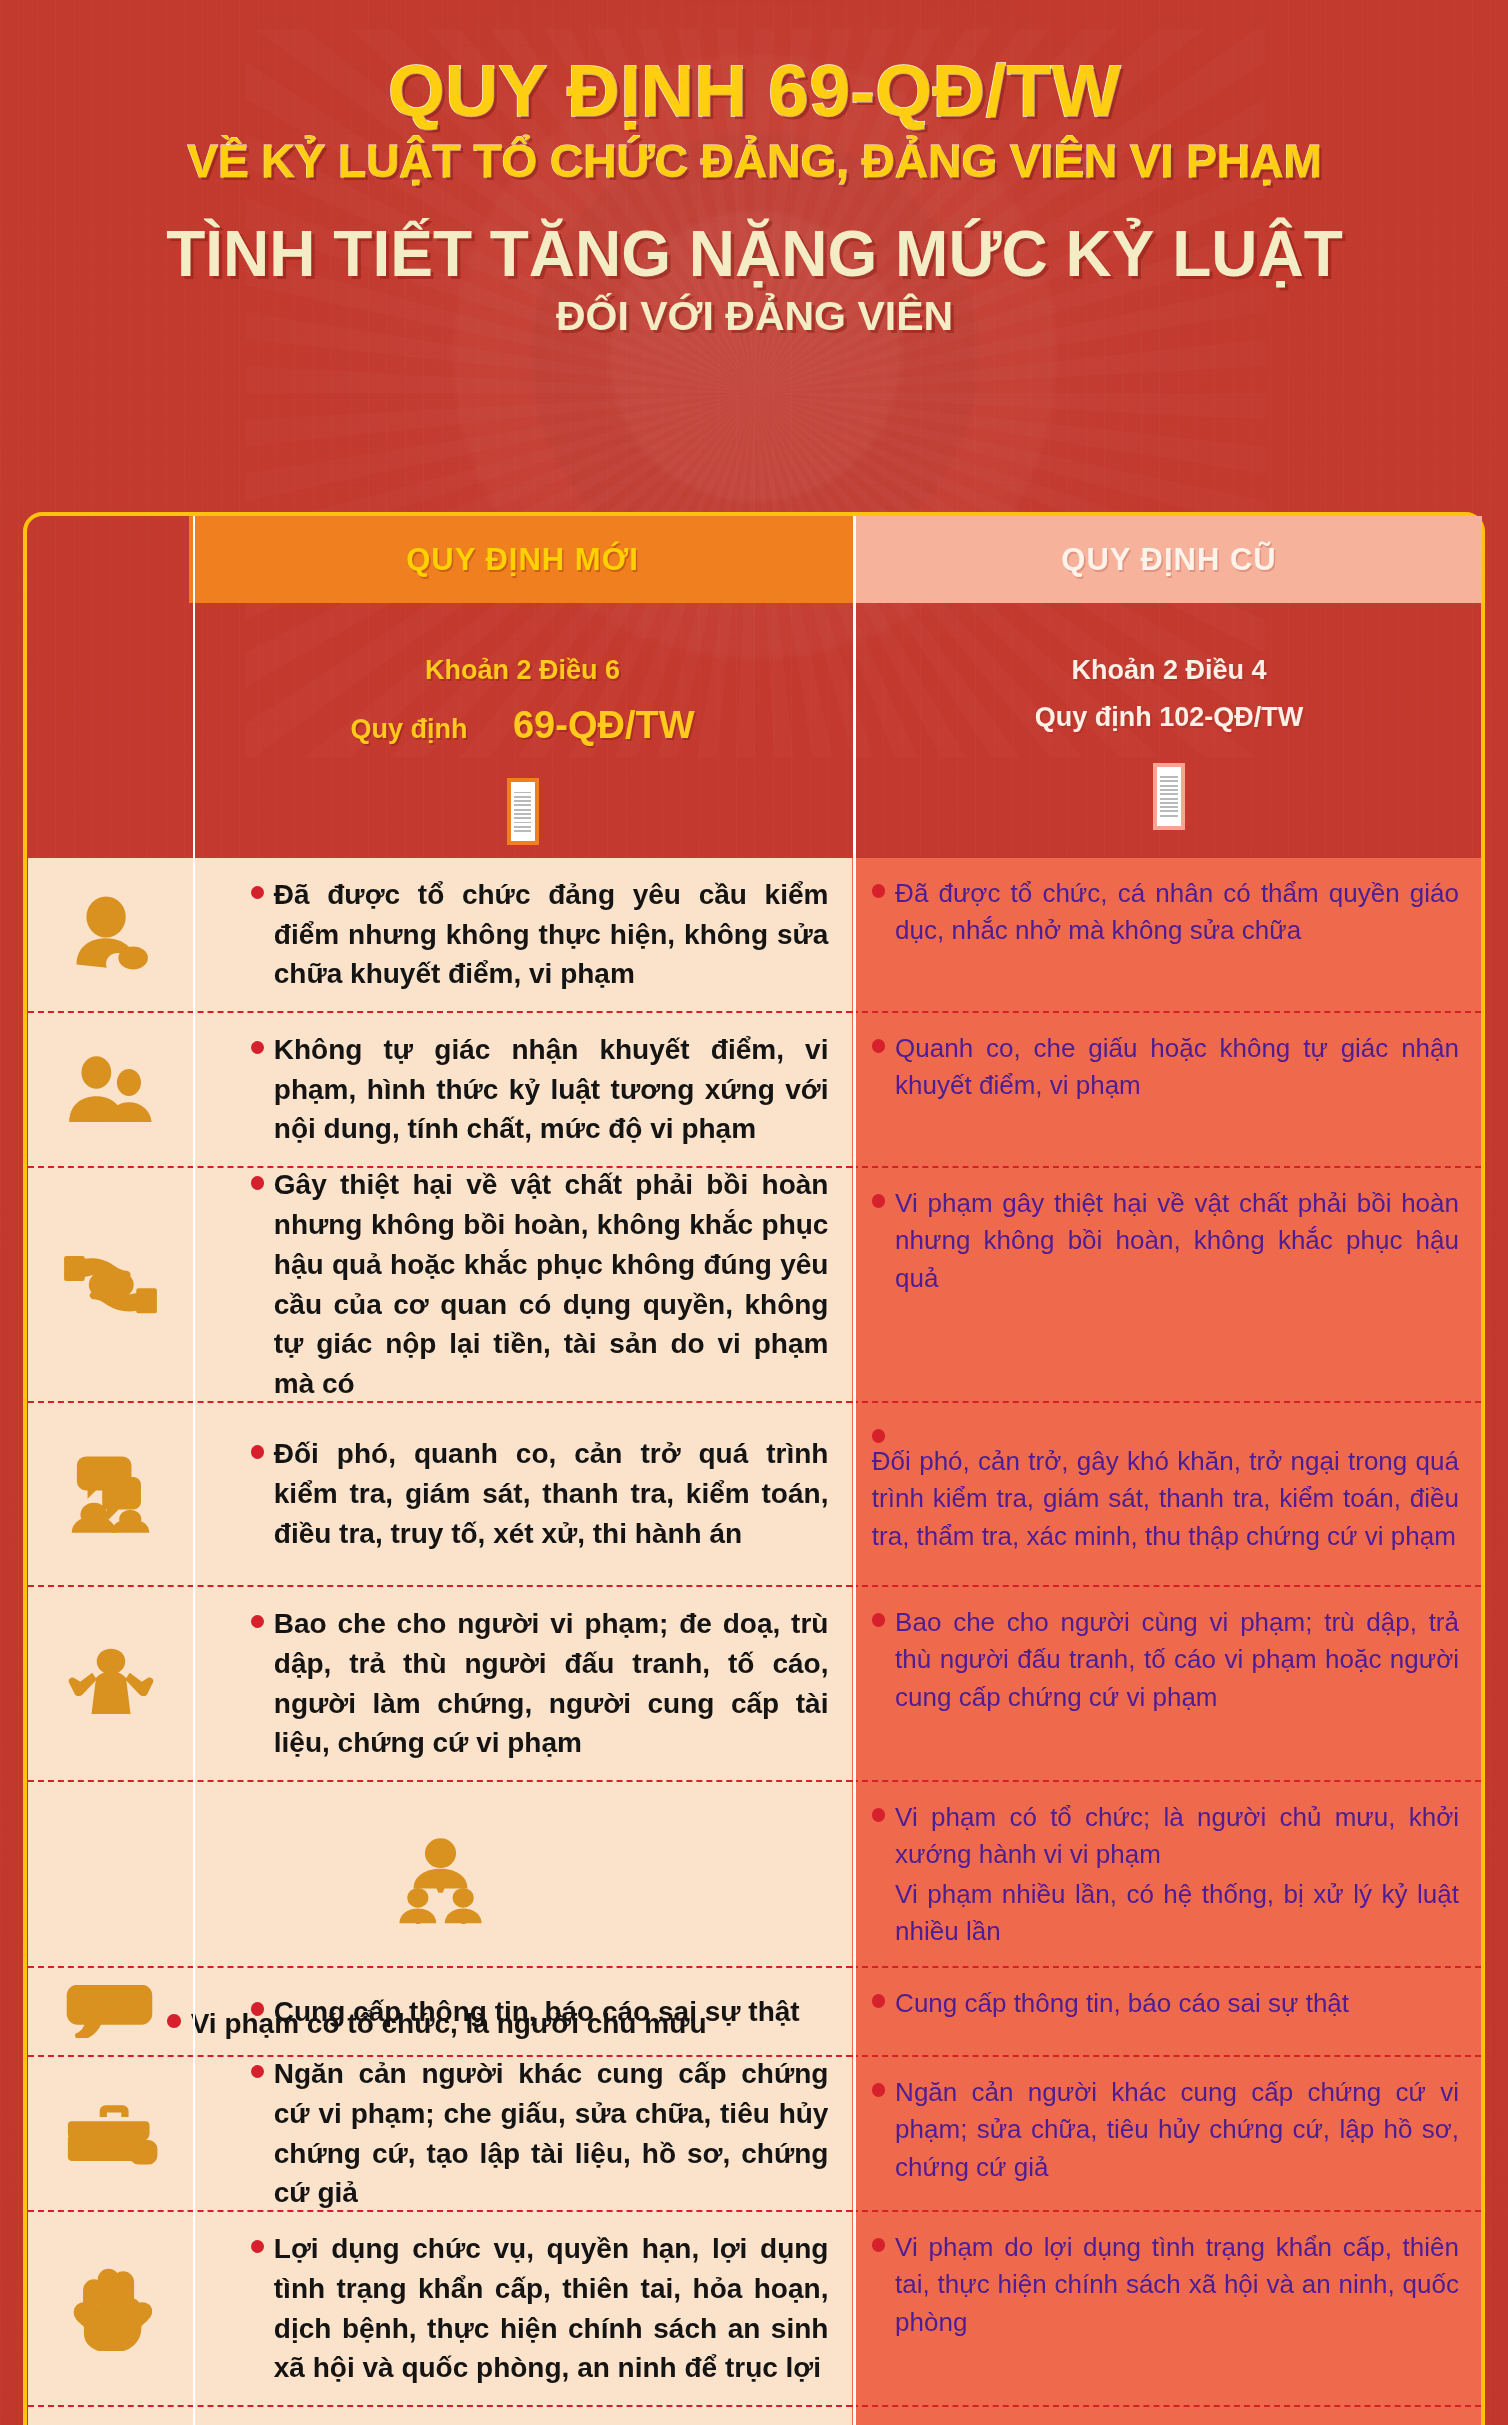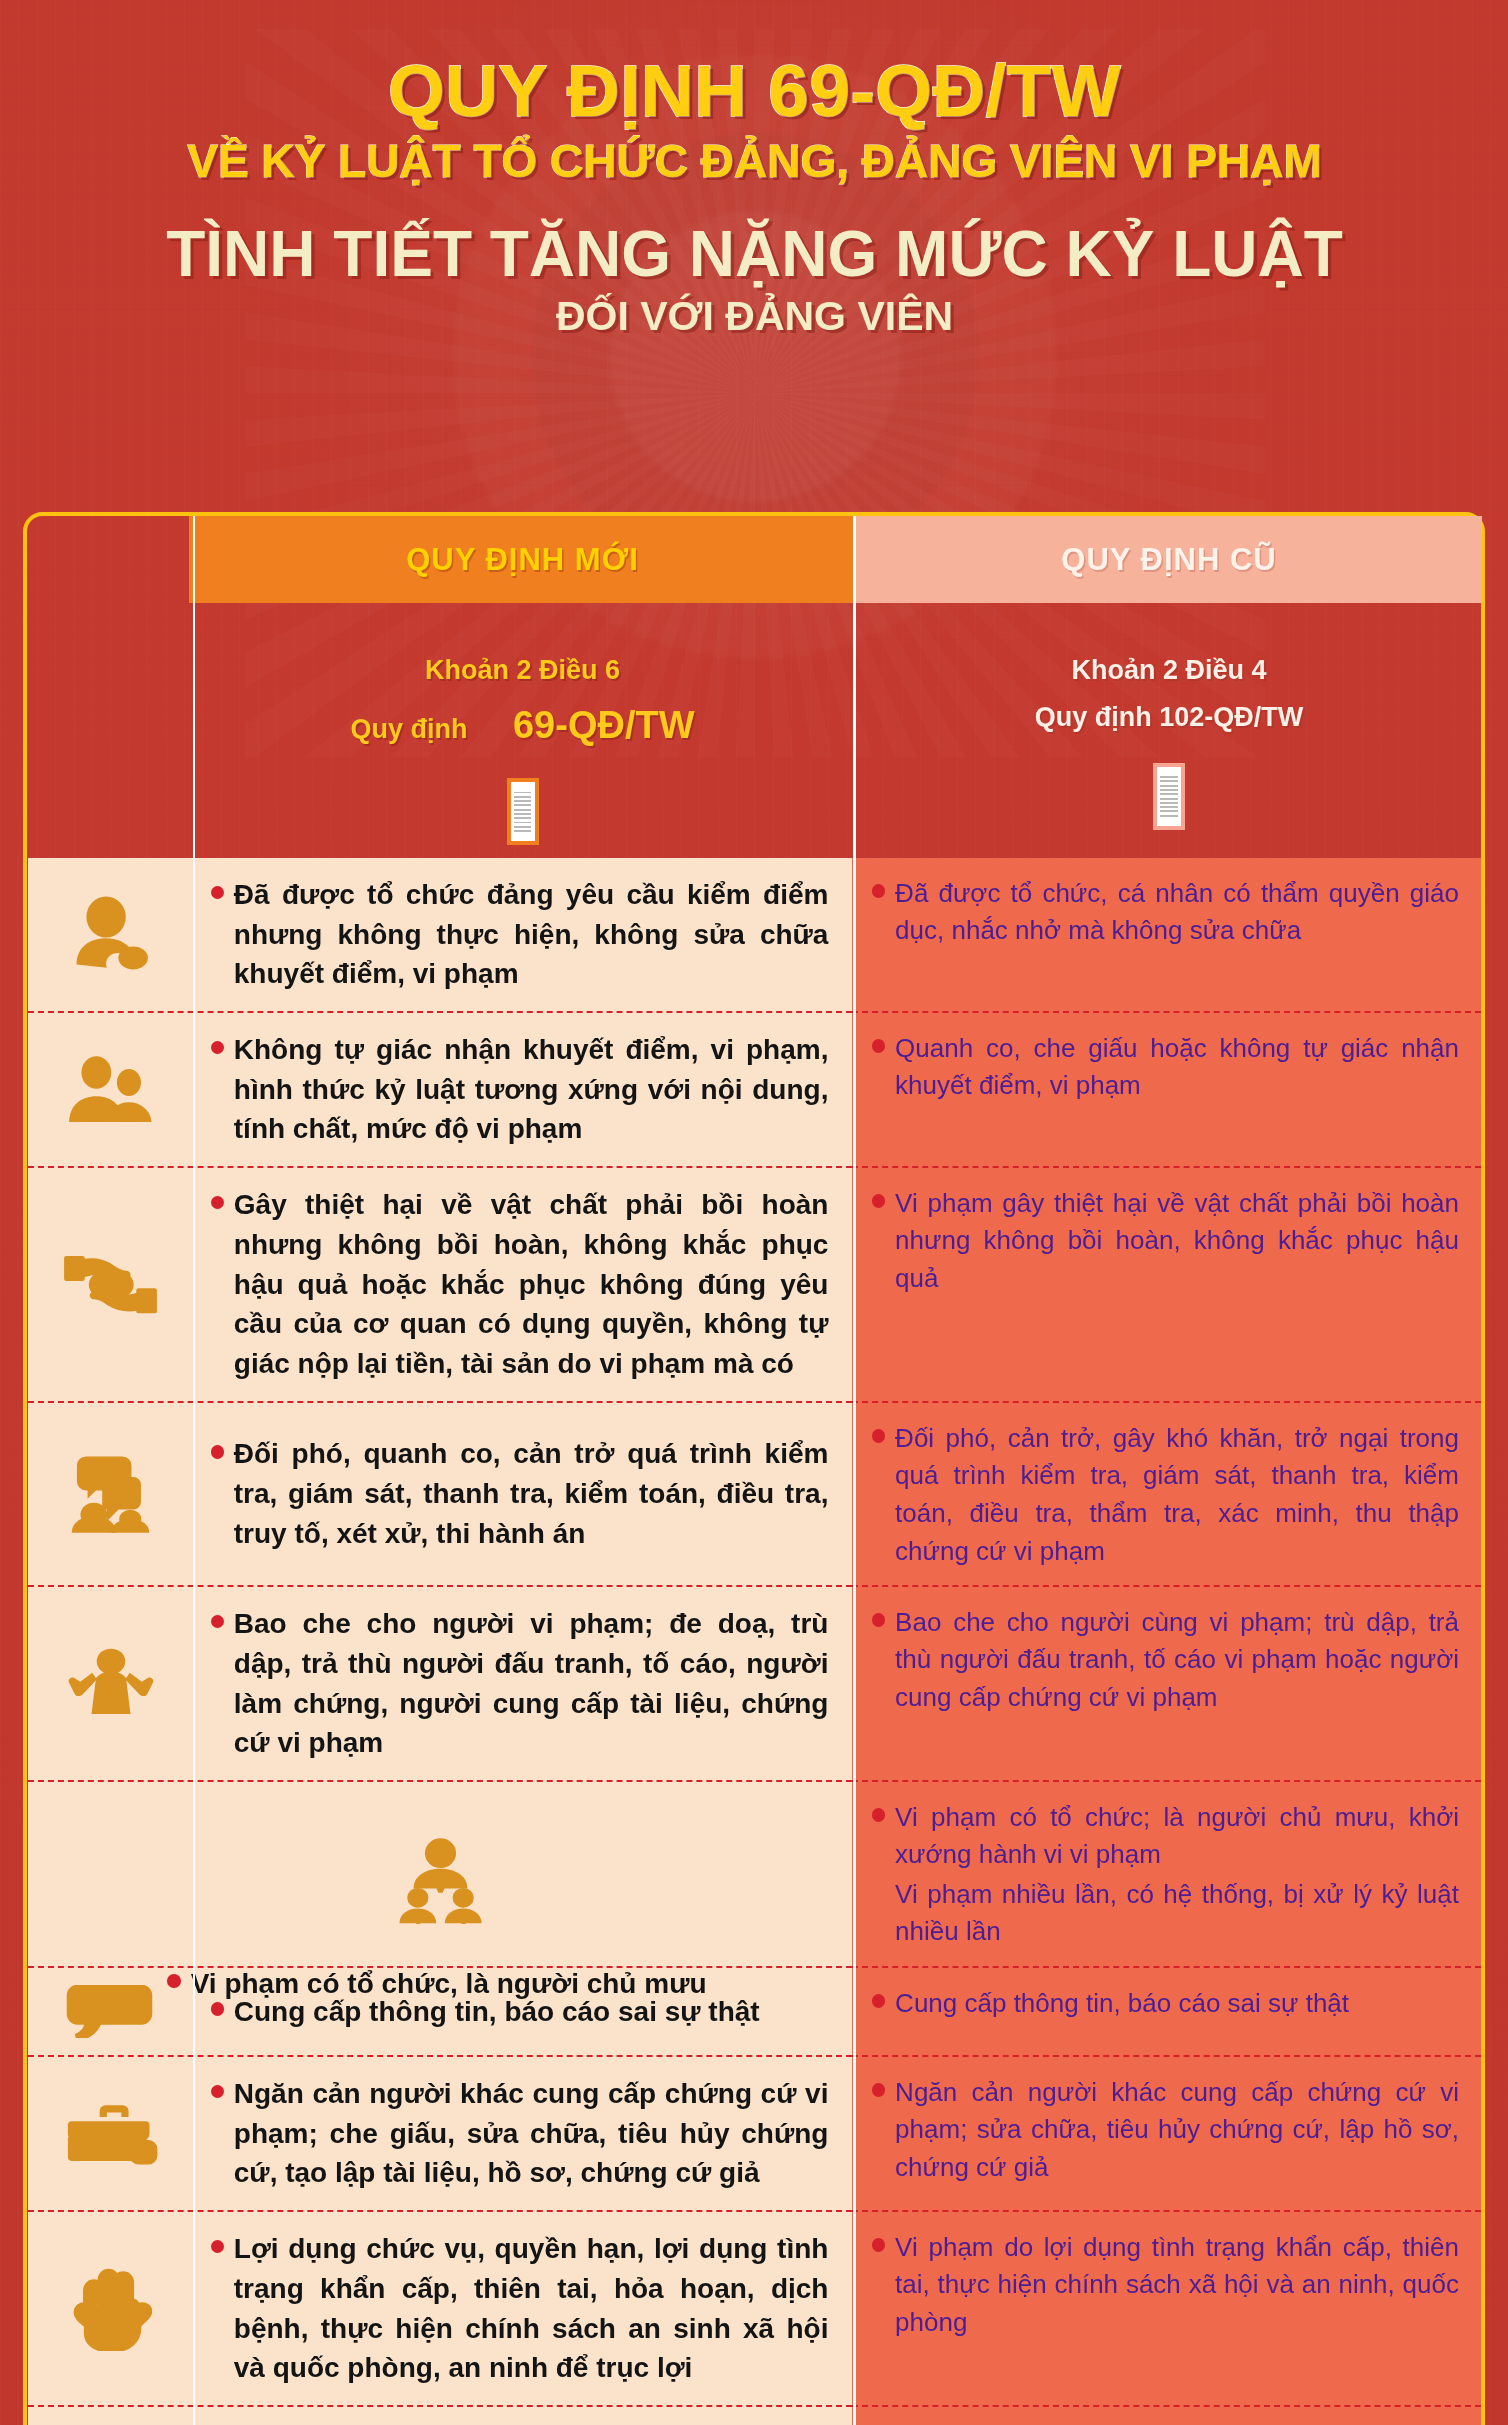--- a/index.html
+++ b/index.html
@@ -179,20 +179,21 @@
     display: flex;
     flex-direction: column;
   }
 
   .lrow {
     position: relative;
     display: flex;
     align-items: center;
     border-bottom: 2.4px dashed #d62027;
     padding: 16.5px 0;
+    gap: 40px;
   }
   .lrow:last-child { border-bottom: none; }
   .lrow .iconcell {
     width: 165px;
     min-height: 100%;
     display: flex; align-items: center; justify-content: center;
     flex: 0 0 165px;
   }
   .lrow .txtcell {
     flex: 1;
@@ -459,21 +460,21 @@
             <div class="txt">
               <p>Quanh co, che giấu hoặc không tự giác nhận khuyết điểm, vi phạm</p>
             </div>
           </div>
           <div class="rrow" style="height: 235px;">
             <span class="bullet"></span>
             <div class="txt">
               <p>Vi phạm gây thiệt hại về vật chất phải bồi hoàn nhưng không bồi hoàn, không khắc phục hậu quả</p>
             </div>
           </div>
-          <div class="rrow" style="height: 184px;">
+          <div class="rrow" style="height: 184px; flex-direction: column;">
             <span class="bullet"></span>
             <div class="txt">
               <p>Đối phó, cản trở, gây khó khăn, trở ngại trong quá trình kiểm tra, giám sát, thanh tra, kiểm toán, điều tra, thẩm tra, xác minh, thu thập chứng cứ vi phạm</p>
             </div>
           </div>
           <div class="rrow" style="height: 195px;">
             <span class="bullet"></span>
             <div class="txt">
               <p>Bao che cho người cùng vi phạm; trù dập, trả thù người đấu tranh, tố cáo vi phạm hoặc người cung cấp chứng cứ vi phạm</p>
             </div>

